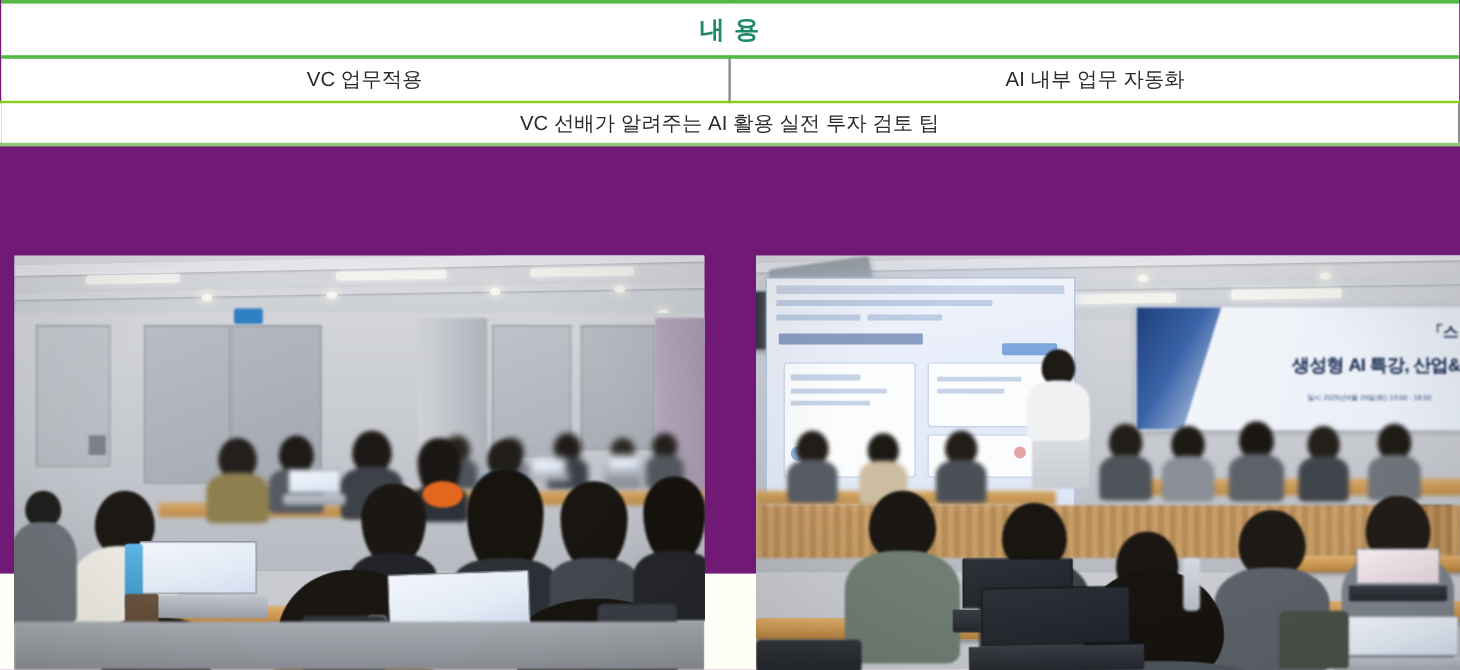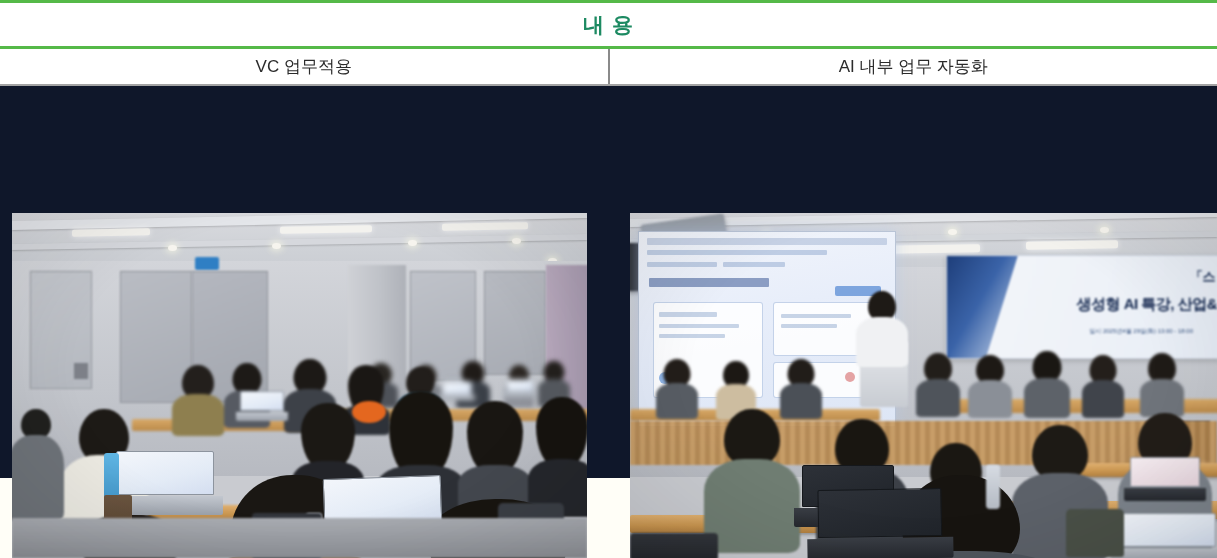--- a/index.html
+++ b/index.html
@@ -3,21 +3,21 @@
 <meta charset="utf-8">
 <style>
   * { box-sizing: border-box; }
   html, body {
     margin: 0; padding: 0;
     width: 1217px; height: 558px;
     background: #fffef7;
     font-family: "Liberation Sans", "DejaVu Sans", sans-serif;
     overflow: hidden;
   }
-  .page { position: relative; width: 1217px; height: 478px; background: #0f172a; }
+  .page { position: relative; width: 1217px; height: 478px; background: #701a75; }
 
   
   .tbl-wrap { position: absolute; left: 0; top: 0; width: 1217px; }
   table.schedule {
     width: 1217px;
     border-collapse: collapse;
     table-layout: fixed;
   }
   table.schedule td, table.schedule th {
     padding: 0;
@@ -40,21 +40,21 @@
     height: 37px;
     font-size: 17px;
     color: #2b2b2b;
     border-bottom: 2px solid #8a8a8a;
   }
   .row1 td.left-cell { border-right: 2px solid #8a8a8a; }
   .row2 td {
     height: 37px;
     font-size: 17px;
     color: #2b2b2b;
-    border-bottom: 2px solid #a3a3a3;
+    border-bottom: 2px solid #84cc16;
   }
   .row2 td.left-cell { border-right: 2px solid #8a8a8a; }
   .row3 td {
     height: 36px;
     font-size: 17px;
     color: #2b2b2b;
     border-bottom: 3px solid #8dc878;
     border-right: 2px solid #8a8a8a;
     border-left: 1px solid #fffef7;
   }
@@ -243,20 +243,23 @@
     <table class="schedule">
       <tbody>
           <tr class="hdr-row">
         <th colspan="2">
           <span class="hdr-txt">내  용</span>
         </th>
       </tr>
       <tr class="row2">
         <td class="left-cell">VC 업무적용</td>
         <td>AI 내부 업무 자동화</td>
+      </tr>
+      <tr class="row3">
+        <td colspan="2">VC 선배가 알려주는 AI 활용 실전 투자 검토 팁</td>
       </tr>
     </tbody>
       </table>
   </div>
 
   <div class="photos">
 
     <div class="photo photo-left">
       <div class="scene">
 

